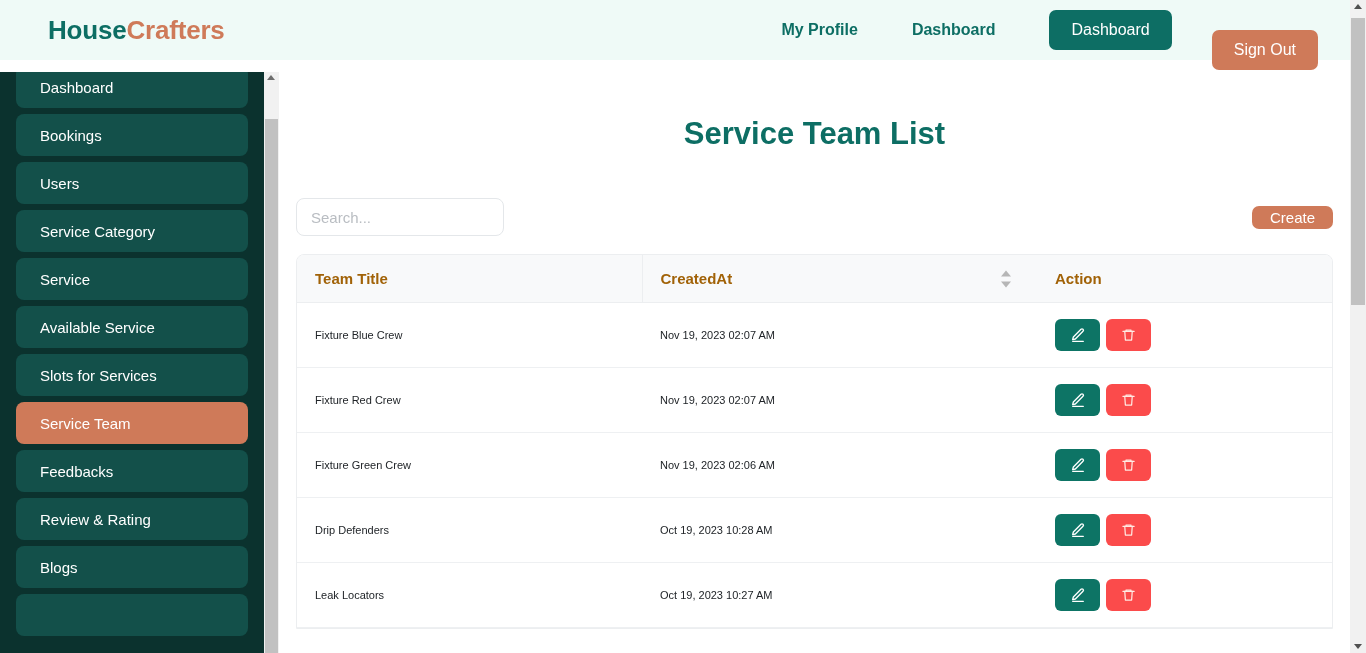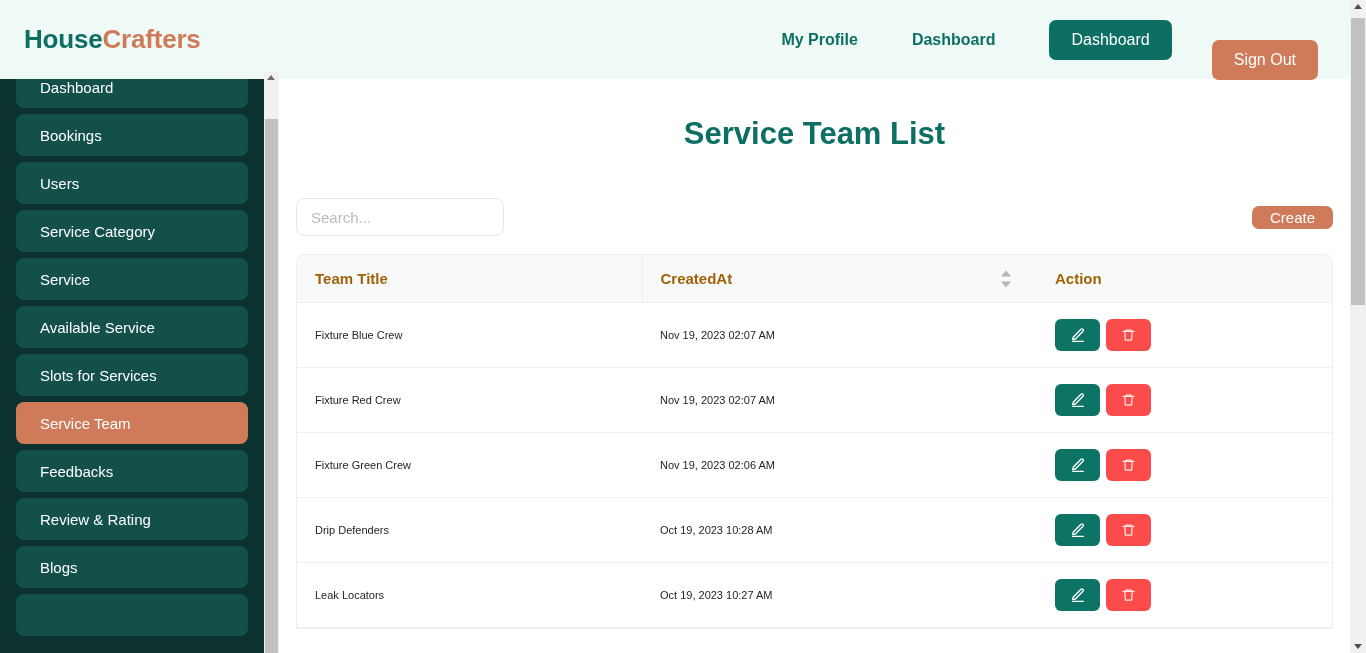--- a/index.html
+++ b/index.html
@@ -17,25 +17,25 @@
     height: 653px;
     overflow: hidden;
     background: #ffffff;
   }
 
   
   .navbar {
     position: absolute;
     top: 0; left: 0;
     width: 1350px;
-    height: 79px;
+    height: 60px;
     background: #effaf7;
     display: flex;
     align-items: center;
-    padding: 0 32px 0 24px;
+    padding: 0 32px 0 48px;
     z-index: 5;
   }
   .brand {
     font-size: 26px;
     font-weight: bold;
     letter-spacing: -0.2px;
     white-space: nowrap;
   }
   .brand .b-house { color: #0d6e64; }
   .brand .b-crafters { color: #cf7a59; }

